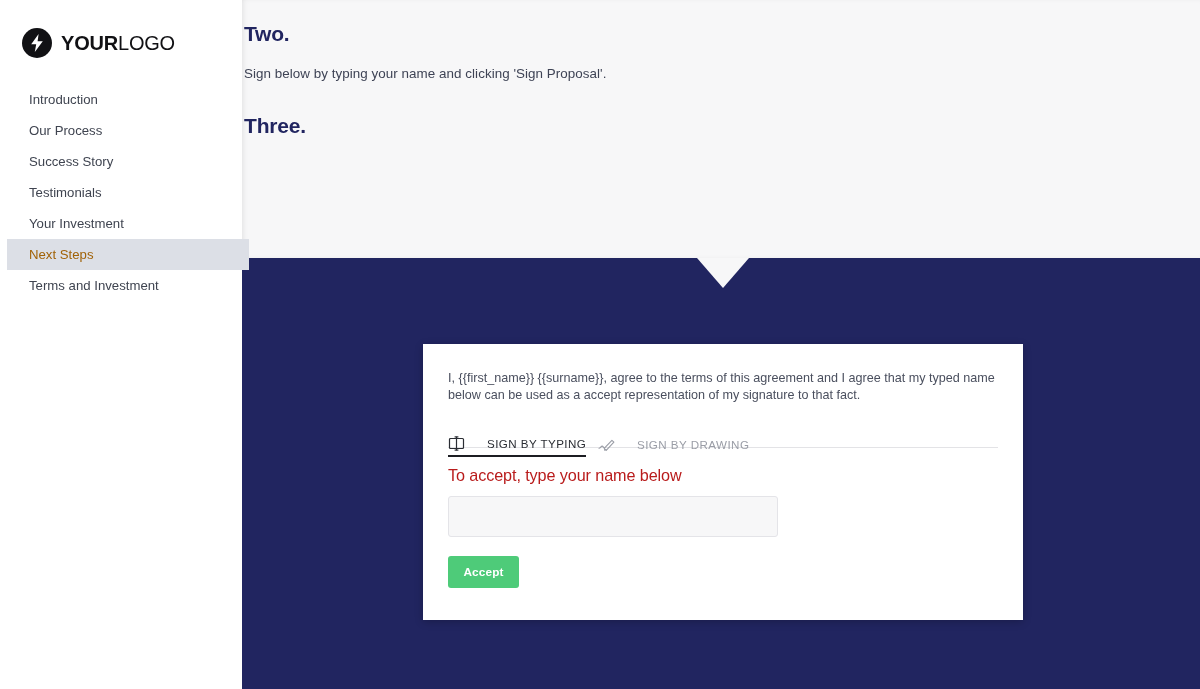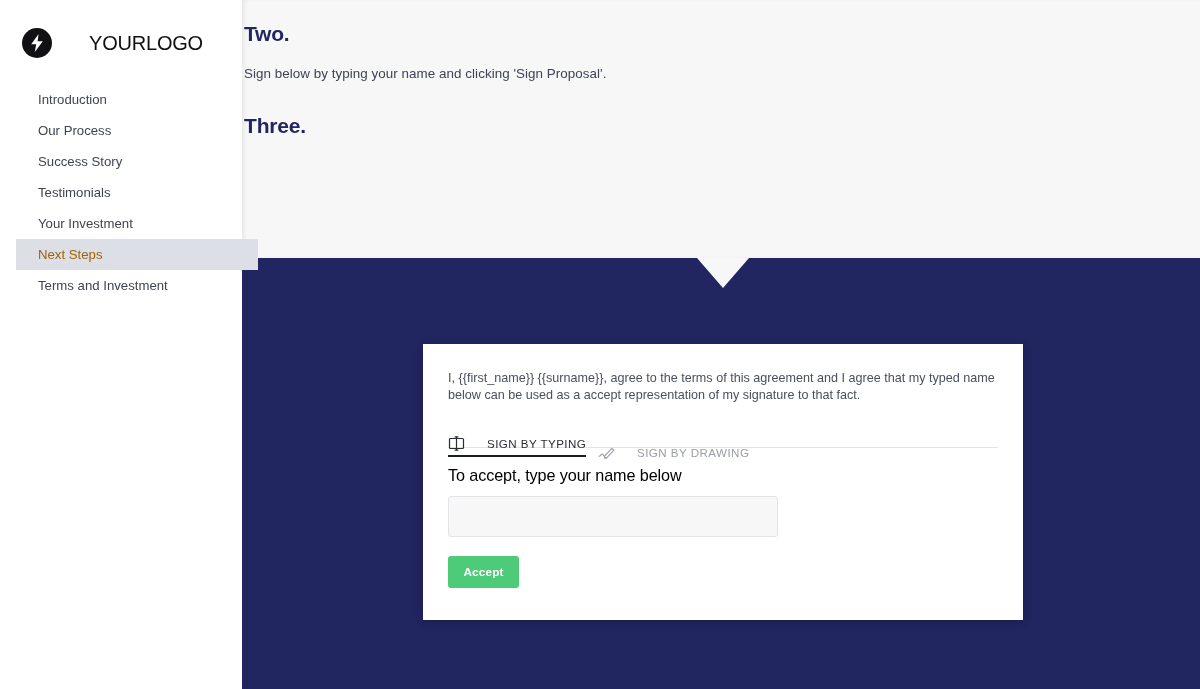--- a/index.html
+++ b/index.html
@@ -18,24 +18,24 @@
   #logo-wrap {
     position: absolute; left: 22px; top: 28px;
     display: flex; align-items: center; gap: 9px;
   }
   #logo-mark {
     width: 30px; height: 30px; border-radius: 50%;
     background: #111114; position: relative; flex: 0 0 auto;
   }
   #logo-mark svg { position:absolute; left:8px; top:6px; }
   #logo-text { font-size: 20px; letter-spacing: -0.2px; line-height: 1; white-space: nowrap; }
-  #logo-text .lt-a { font-weight: 400; color: #111114; margin-left: 28px; }
+  #logo-text .lt-a { font-weight: 700; color: #111114; }
   #logo-text .lt-b { font-weight: 400; color: #111114; }
 
-  #nav { position: absolute; left: 16px; top: 84px; width: 242px; }
+  #nav { position: absolute; left: 7px; top: 84px; width: 242px; }
   .nav-item {
     display: block; width: 242px; height: 31px; line-height: 31px;
     padding-left: 22px; font-size: 13.2px; color: #3f4450;
     text-decoration: none; white-space: nowrap;
   }
   .nav-item.active { background: #dcdfe6; color: #a16207; }
 
   
   #content-light {
     position: absolute; left: 242px; top: 0; width: 958px; height: 258px;
@@ -81,26 +81,26 @@
   #tabs {
     position: absolute; left: 25px; top: 78px; width: 550px; height: 26px;
     border-bottom: 1px solid #e3e3e6;
   }
   .tab {
     position: absolute; top: 9px; height: 26px;
     display: flex; align-items: center; gap: 22px;
     font-size: 11.6px; letter-spacing: 0.45px; cursor: pointer;
   }
   #tab-typing { left: 0; color: #2a2d33; border-bottom: 2px solid #1c1d22; padding-bottom: 0; }
-  #tab-drawing { left: 150px; color: #9a9da6; margin-top: 8px; }
+  #tab-drawing { left: 150px; color: #9a9da6; }
   .tab-ico { display: inline-flex; width: 17px; height: 15px; }
 
   #accept-label {
     position: absolute; left: 25px; top: 122px;
-    font-size: 16.2px; color: #000000; font-weight: 400; letter-spacing: -0.1px;
+    font-size: 16.2px; color: #b91c1c; font-weight: 400; letter-spacing: -0.1px;
   }
   #name-input {
     position: absolute; left: 25px; top: 152px; width: 330px; height: 41px;
     background: #f7f7f8; border: 1px solid #e4e4e8; border-radius: 3px;
     font-family: "Liberation Sans", sans-serif; font-size: 13px;
     color: #33363f; padding: 0 11px; outline: none;
   }
   #accept-btn {
     position: absolute; left: 25px; top: 212px; width: 71px; height: 32px;
     background: #4ecb79; border: none; border-radius: 3px;

